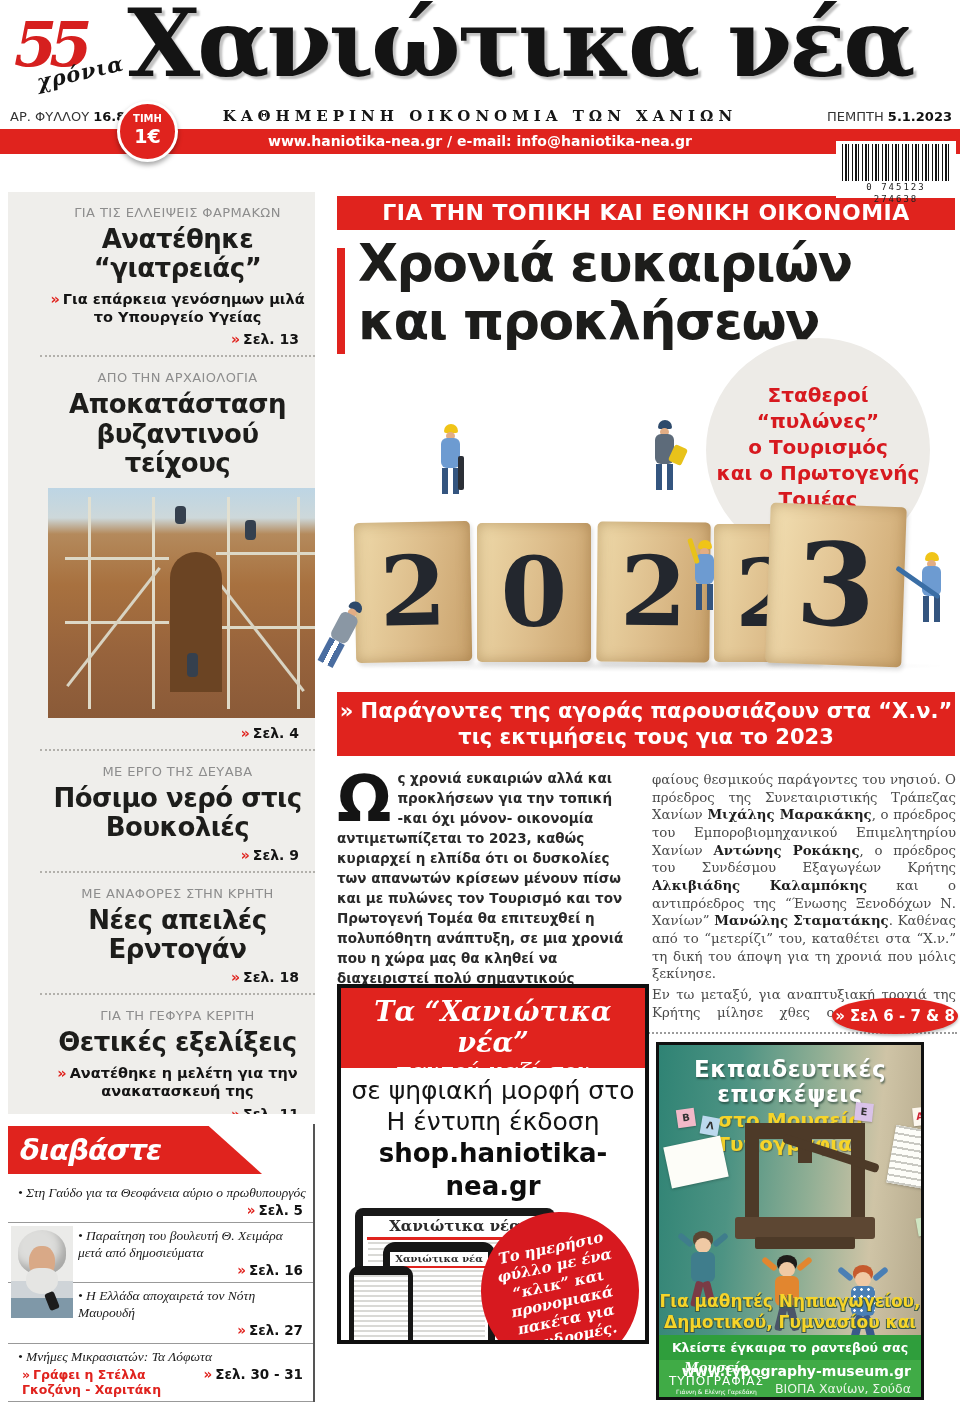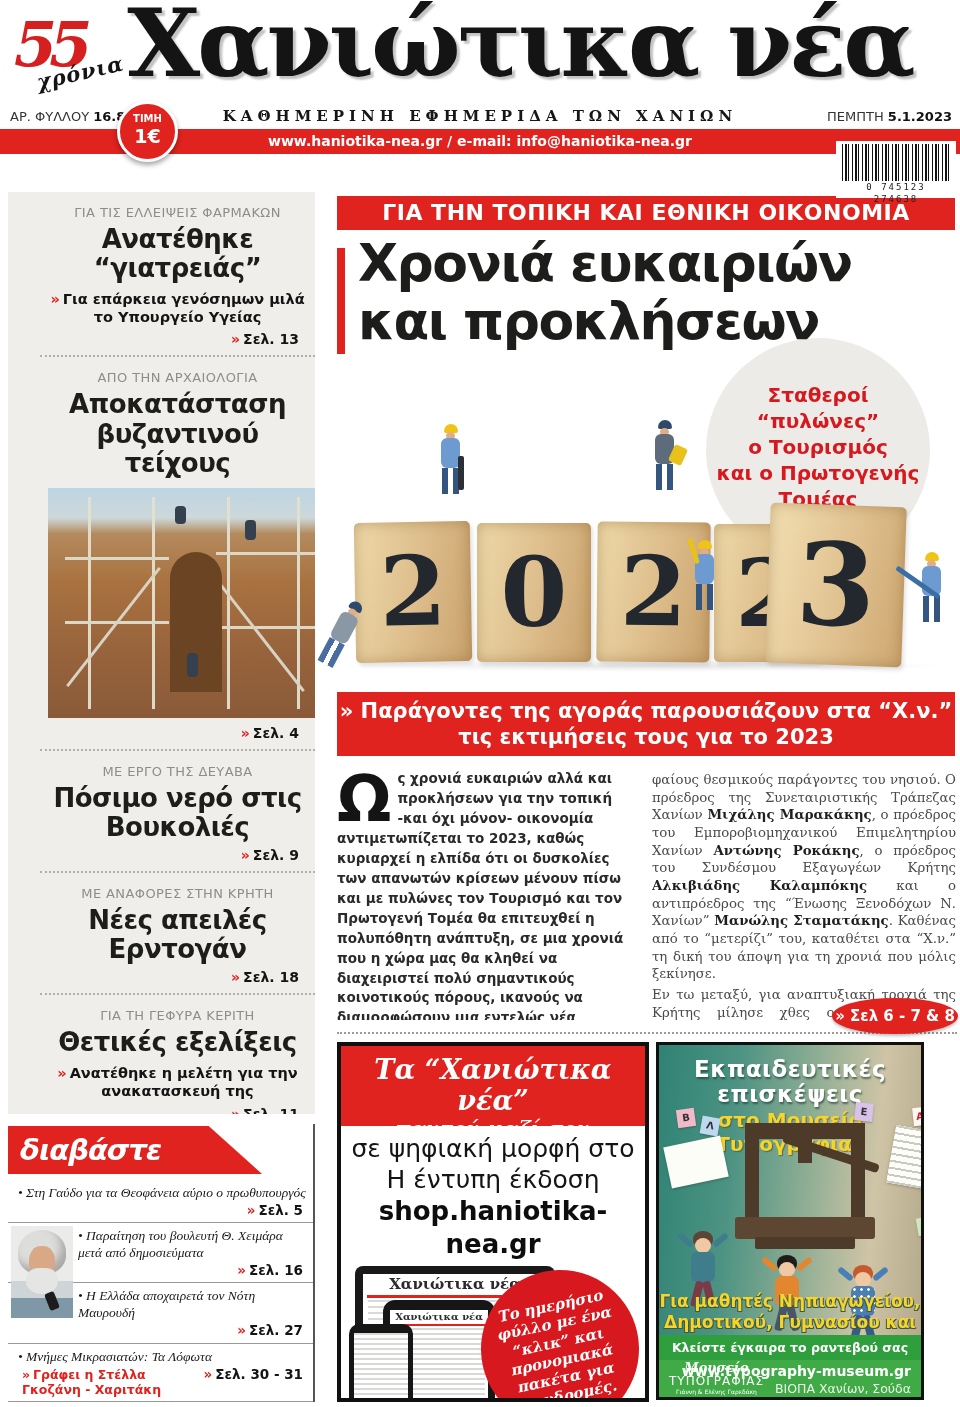--- a/index.html
+++ b/index.html
@@ -133,21 +133,21 @@
   .dropcap { float:left; font:700 64px/0.78 "DejaVu Sans", sans-serif; color:#141414; padding:7px 6px 0 0; }
   .lead { font:700 13.5px/1.33 "DejaVu Sans", sans-serif; color:#2a2a2a; text-align:justify; }
   .serifp { font:13.3px/1.33 "DejaVu Serif", serif; color:#4a4a4a; text-align:justify; margin-top:3px; }
   .serifp .b { font-weight:700; color:#1e1e1e; }
   .pill { left:832px; top:998px; width:126px; height:36px; background:#e0231e; border-radius:50%;
           color:#fff; font:700 15px/36px "DejaVu Sans", sans-serif; text-align:center; z-index:5;
           box-shadow:0 2px 3px rgba(0,0,0,.25); }
   .dotline { left:337px; top:1032px; width:620px; height:0; border-top:2px dotted #9b9b9b; }
 
   
-  .ad1 { left:337px; top:1042px; width:312px; height:360px; border:4px solid #101010; background:#fff; overflow:hidden; }
+  .ad1 { left:337px; top:984px; width:312px; height:360px; border:4px solid #101010; background:#fff; overflow:hidden; }
   .ad1-head { height:80px; background:#e0231e; text-align:center; color:#fff; padding-top:8px; }
   .ad1-head .l1 { font:italic 700 27px/1.15 "DejaVu Serif", serif; }
   .ad1-head .l2 { font:italic 23px/1.2 "DejaVu Serif", serif; }
   .ad1-body { text-align:center; margin-top:8px; }
   .ad1-body .t { font:400 25px/1.22 "DejaVu Sans", sans-serif; color:#141414; }
   .ad1-body .u { font:700 26px/1.25 "DejaVu Sans", sans-serif; color:#0d0d0d; }
   .devices { position:relative; height:166px; margin-top:6px; }
   .monitor { position:absolute; left:14px; top:0; width:200px; height:122px; background:#191919; border-radius:8px; padding:8px; z-index:1; }
   .mscreen { width:100%; height:100%; background:#fff; overflow:hidden; padding-top:2px; }
   .mtitle { text-align:center; font:700 15px/1.1 "DejaVu Serif", serif; color:#2b2b2b; }
@@ -215,21 +215,21 @@
 
   <div class="abs logo55">
     <span class="n55">55</span>
     <span class="xron">χρόνια</span>
   </div>
   <div class="abs mast-title">Χανιώτικα νέα</div>
   <div class="abs issue-line">
     <span>ΑΡ. ΦΥΛΛΟΥ</span>
     <b>16.859</b>
   </div>
-  <div class="abs mast-sub">ΚΑΘΗΜΕΡΙΝΗ ΕΦΗΜΕΡΙΔΑ ΤΩΝ ΧΑΝΙΩΝ</div>
+  <div class="abs mast-sub">ΚΑΘΗΜΕΡΙΝΗ ΟΙΚΟΝΟΜΙΑ ΤΩΝ ΧΑΝΙΩΝ</div>
   <div class="abs date-line">
     <span>ΠΕΜΠΤΗ</span>
     <b>5.1.2023</b>
   </div>
   <div class="abs red-band">
     <span class="contact">www.haniotika-nea.gr / e-mail: info@haniotika-nea.gr</span>
   </div>
   <div class="abs price-badge">
     <span class="pl">ΤΙΜΗ</span>
     <span class="pv">1€</span>

